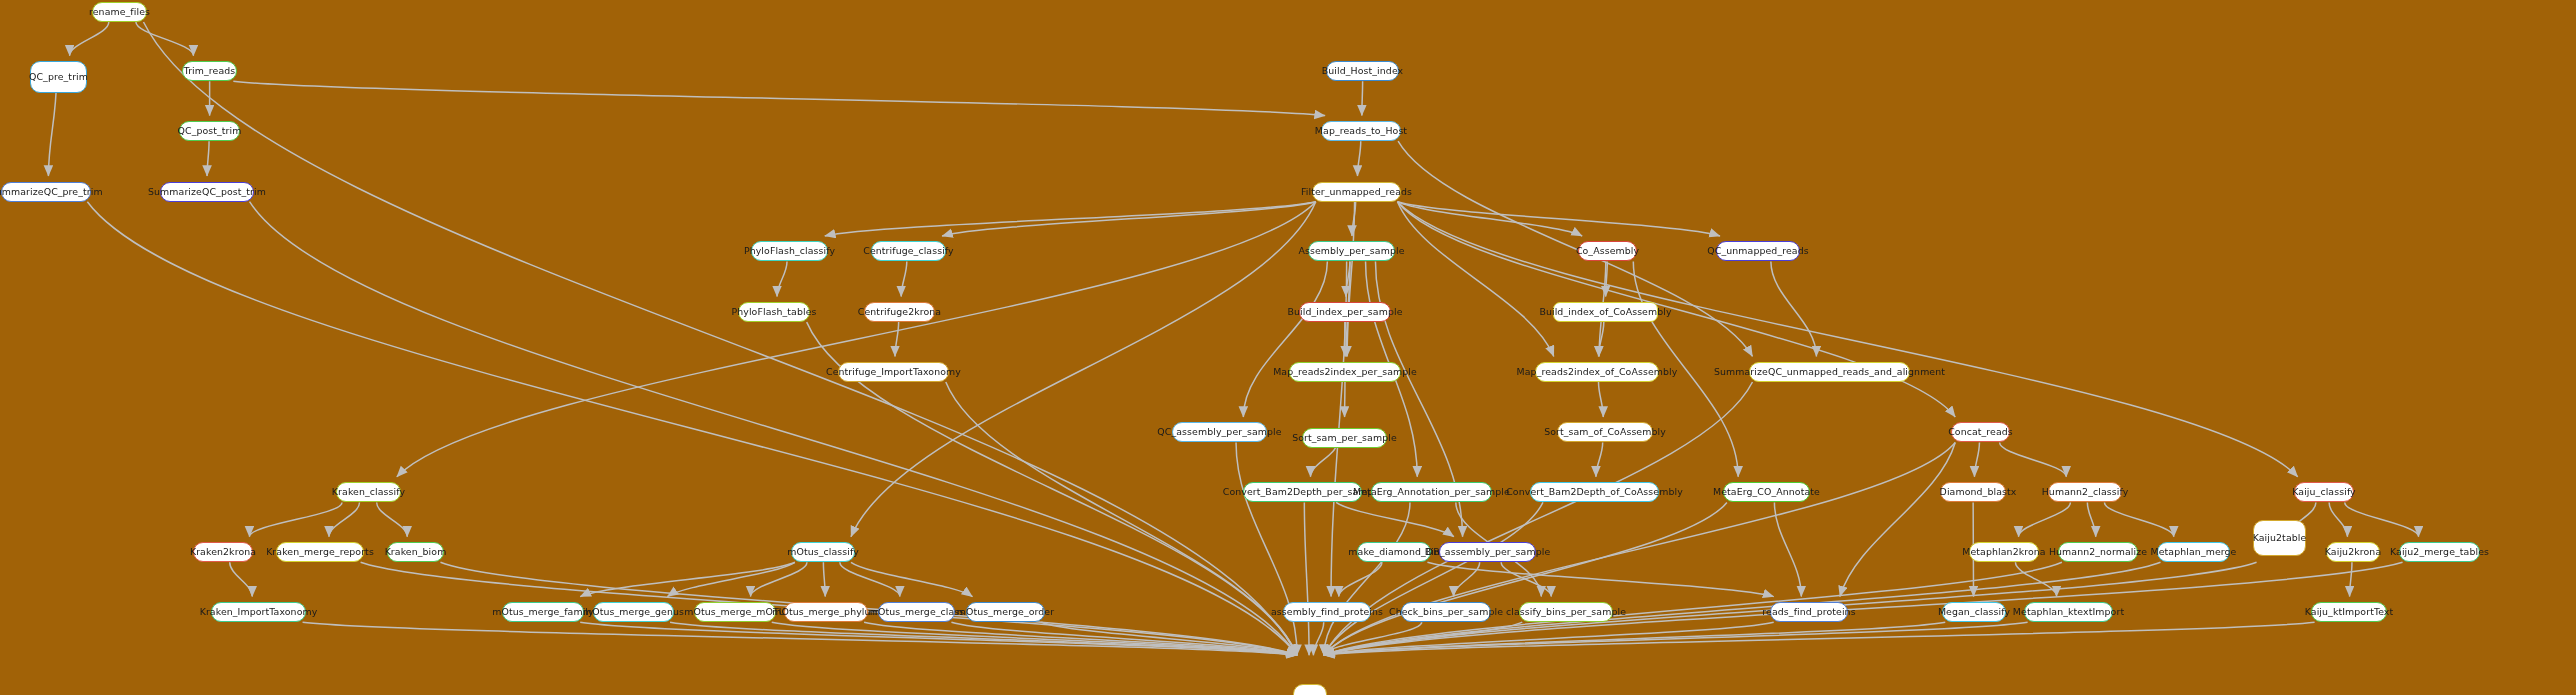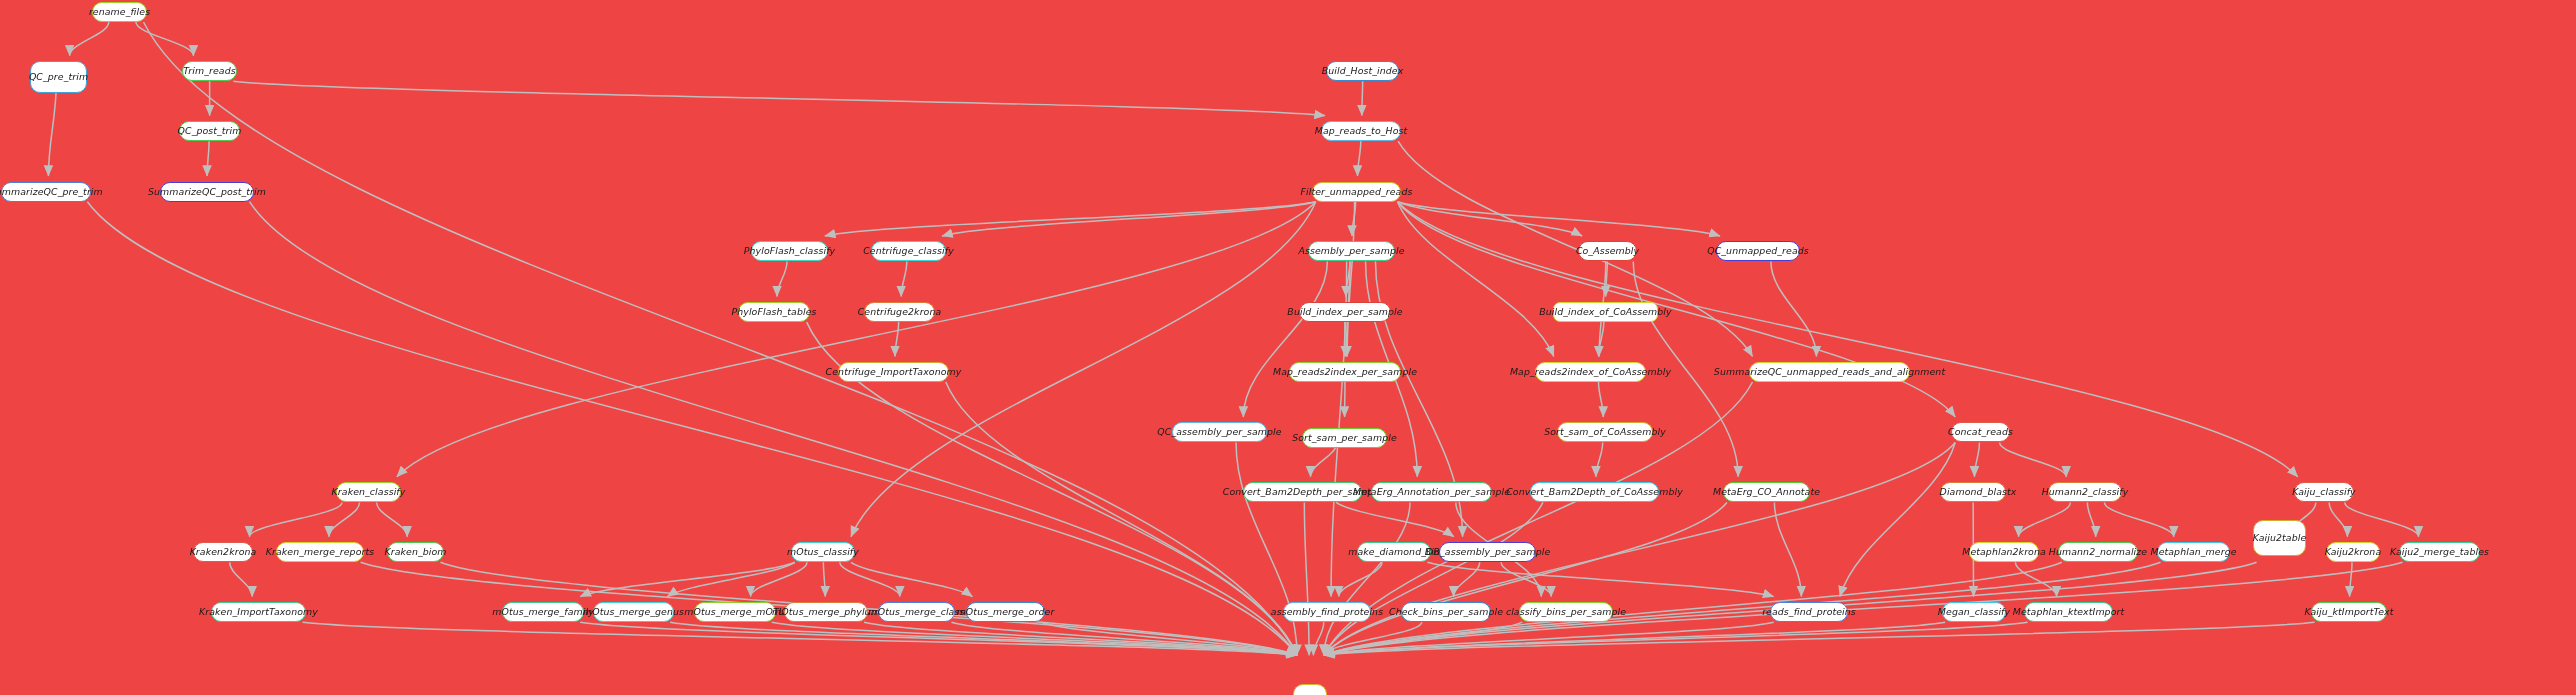--- a/index.html
+++ b/index.html
@@ -4,24 +4,23 @@
 <style>
   html, body {
     margin: 0;
     padding: 0;
     background: #ffffff;
   }
   #canvas {
     position: relative;
     width: 2576px;
     height: 696px;
-    background: #ef4444;
+    background: #a16207;
     font-family: "DejaVu Sans", "Liberation Sans", sans-serif;
     overflow: hidden;
-    font-style: italic;
   }
   #edge-layer {
     position: absolute;
     left: 0;
     top: 0;
     width: 2576px;
     height: 696px;
     pointer-events: none;
   }
   .node {
@@ -211,21 +210,21 @@
       </div>
       <div class="node" style="left: 1553px; top: 302px; width: 105px; height: 20px; border-color: rgb(212, 212, 46); border-radius: 7px;">
         <span class="node-label">Build_index_of_CoAssembly</span>
       </div>
       <div class="node" style="left: 838px; top: 362px; width: 111px; height: 20px; border-color: rgb(212, 169, 46);">
         <span class="node-label">Centrifuge_ImportTaxonomy</span>
       </div>
       <div class="node" style="left: 1289px; top: 362px; width: 112px; height: 20px; border-color: rgb(140, 208, 46);">
         <span class="node-label">Map_reads2index_per_sample</span>
       </div>
-      <div class="node" style="left: 1535px; top: 362px; width: 111px; height: 20px; border-color: rgb(212, 212, 46);">
+      <div class="node" style="left: 1535px; top: 362px; width: 124px; height: 20px; border-color: rgb(212, 212, 46);">
         <span class="node-label">Map_reads2index_of_CoAssembly</span>
       </div>
       <div class="node" style="left: 1749px; top: 362px; width: 161px; height: 20px; border-color: rgb(212, 212, 46);">
         <span class="node-label">SummarizeQC_unmapped_reads_and_alignment</span>
       </div>
       <div class="node" style="left: 1172px; top: 422px; width: 95px; height: 20px; border-color: rgb(91, 184, 232);">
         <span class="node-label">QC_assembly_per_sample</span>
       </div>
       <div class="node" style="left: 1302px; top: 428px; width: 85px; height: 20px; border-color: rgb(110, 206, 46);">
         <span class="node-label">Sort_sam_per_sample</span>

